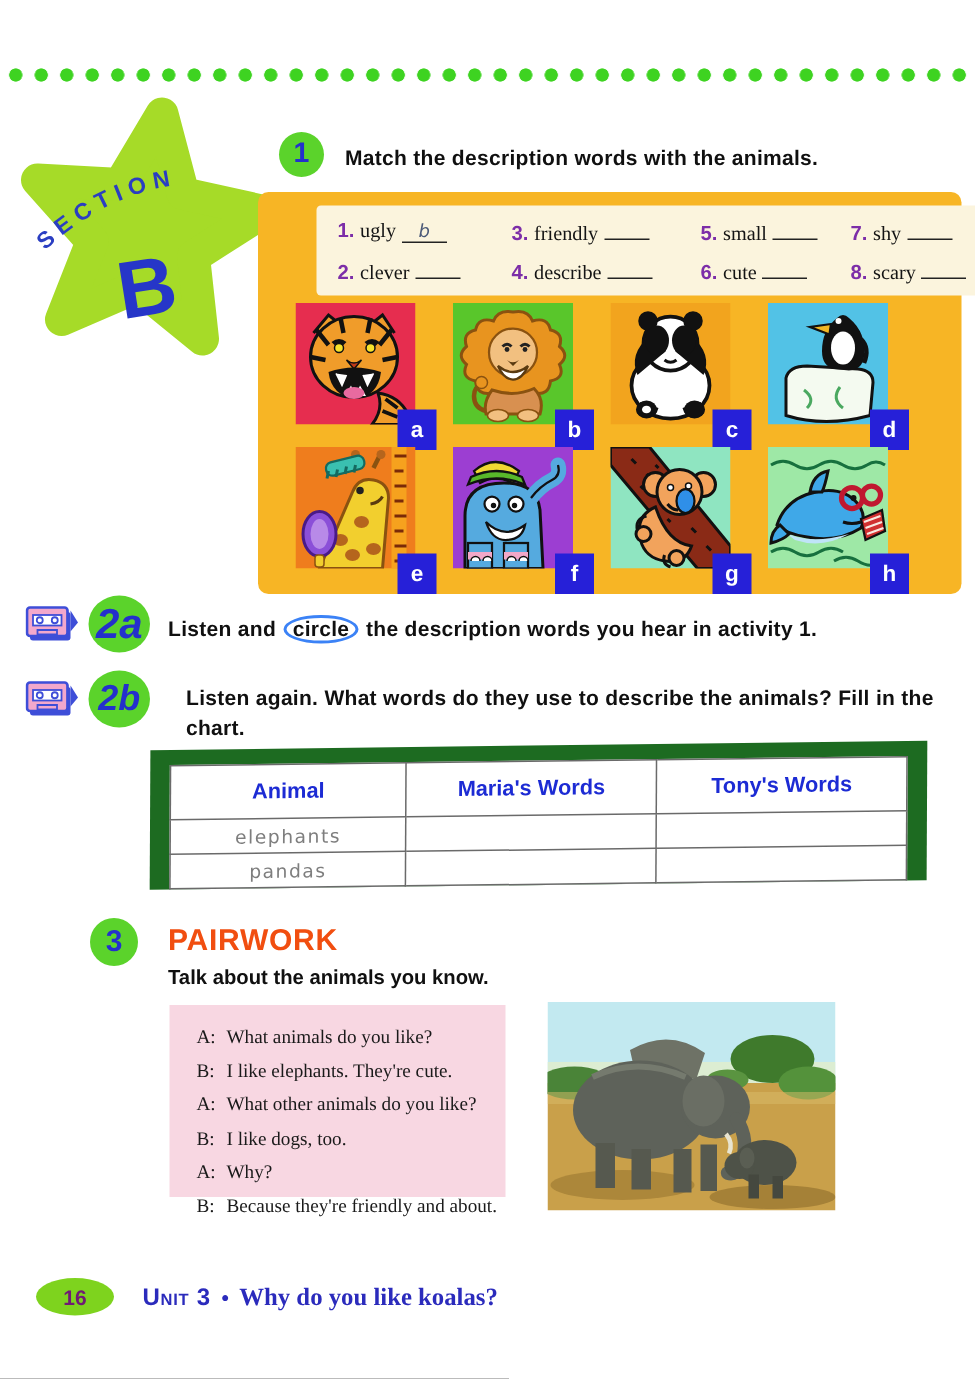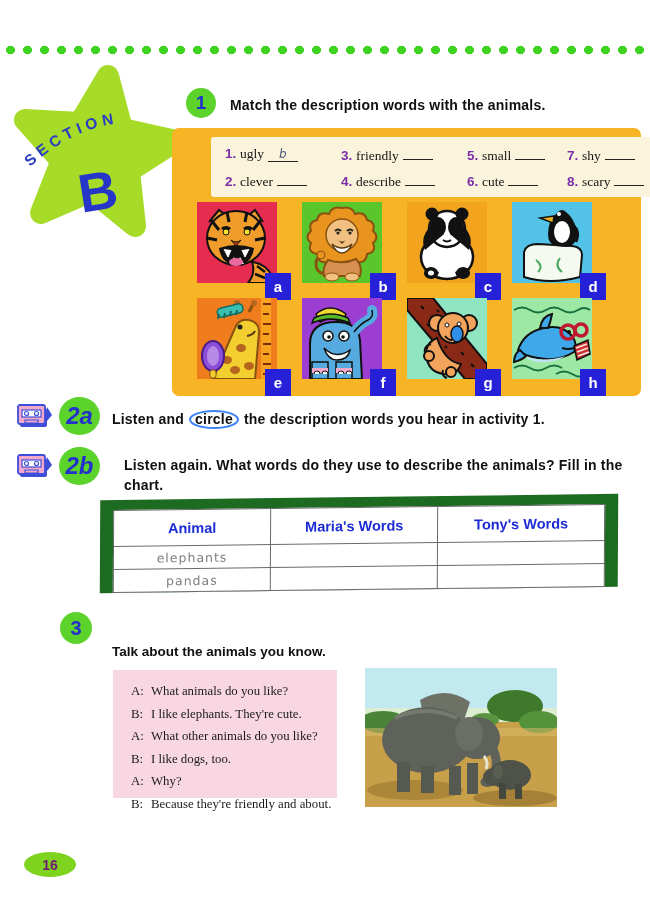--- a/index.html
+++ b/index.html
@@ -12,21 +12,21 @@
         background-image:radial-gradient(circle,#3ED321 0 4.2px,transparent 4.6px);
         background-size:17px 12px;background-repeat:repeat-x;background-position:2px center;}
 
   
   .star-wrap{left:5px;top:60px;width:190px;height:182px;}
 
   
   .num-badge{border-radius:50%;background:#5BD32B;color:#2430CC;font-weight:bold;
              display:flex;align-items:center;justify-content:center;}
   .badge1{left:186px;top:88px;width:30px;height:30px;font-size:19px;}
-  .badge2a{left:59px;top:397px;width:41px;height:38px;font-size:24px;font-style:italic;}
+  .badge2a{left:59px;top:397px;width:41px;height:38px;font-size:28px;font-style:italic;}
   .badge2b{left:59px;top:447px;width:41px;height:38px;font-size:24px;font-style:italic;}
   .badge3{left:60px;top:612px;width:32px;height:32px;font-size:20px;}
 
   .instr{font-weight:bold;color:#101010;font-size:14px;letter-spacing:.2px;}
   .instr1{left:230px;top:97px;width:400px;}
   .instr2a{left:112px;top:409px;width:525px;line-height:21px;}
   .instr2b{left:124px;top:455px;width:506px;line-height:20px;}
   .circled{display:inline-block;border:2px solid #3b82f6;border-radius:50%;
            padding:0 4px;margin:0 1px;line-height:15px;}
 
@@ -312,20 +312,21 @@
       <tr>
         <td>pandas</td>
         <td></td>
         <td></td>
       </tr>
     </tbody>
       </table>
   </div>
 
   <div class="abs num-badge badge3">3</div>
+  <div class="abs pw-title">PAIRWORK</div>
   <div class="abs pw-sub">Talk about the animals you know.</div>
 
   <div class="abs dlg">
     <div class="dlg-line">
         <span>A:</span>
         <span>What animals do you like?</span>
       </div>
     <div class="dlg-line">
         <span>B:</span>
         <span>I like elephants.  They're cute.</span>
@@ -373,14 +374,17 @@
       <rect x="102" y="95" width="11" height="31" fill="#56594F"></rect>
       <ellipse cx="145" cy="107" rx="21" ry="15" fill="#4E5248"></ellipse>
       <ellipse cx="128" cy="109" rx="10" ry="9" fill="#4E5248"></ellipse>
       <ellipse cx="133" cy="104" rx="5" ry="7" fill="#5A5E53"></ellipse>
       <rect x="134" y="115" width="7" height="16" fill="#45483F"></rect>
       <rect x="150" y="116" width="7" height="15" fill="#45483F"></rect>
     </svg>
   </div>
 
   <div class="abs pgnum">16</div>
+  <div class="abs footer-txt">
+    <span class="fu">Unit 3</span><span class="fb">•</span><span class="ft">Why do you like koalas?</span>
+  </div>
 
 </div>
 
 </body></html>

